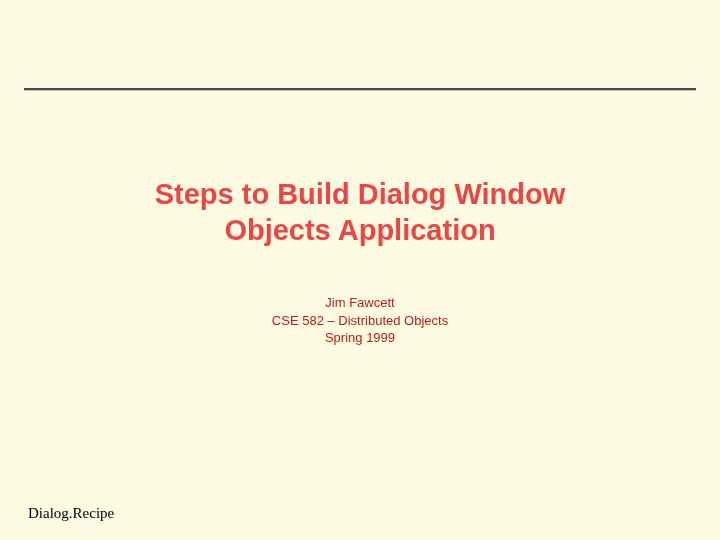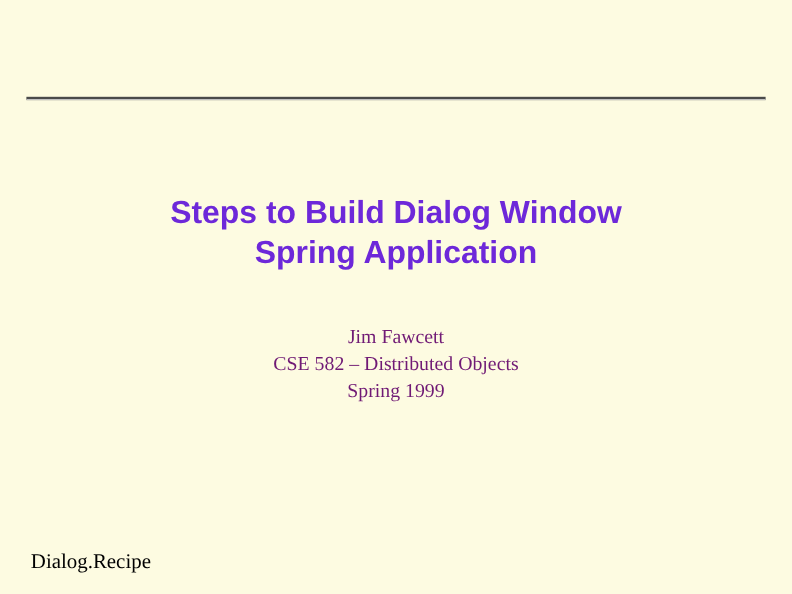--- a/index.html
+++ b/index.html
@@ -27,54 +27,54 @@
     .title-block {
       position: absolute;
       top: 176px;
       left: 0;
       right: 0;
       text-align: center;
     }
     .title-line {
       font-size: 29px;
       font-weight: bold;
-      color: #6d28d9;
+      color: #ef4444;
       line-height: 1.25;
       font-family: Verdana, Geneva, sans-serif;
     }
     .subtitle-block {
       position: absolute;
       top: 294px;
       left: 0;
       right: 0;
       text-align: center;
     }
     .subtitle-line {
-      font-size: 18px;
-      color: #701a75;
+      font-size: 13px;
+      color: #b91c1c;
       line-height: 1.35;
-      font-family: Liberation Serif, serif;
+      font-family: Liberation Sans, sans-serif;
     }
     .footer {
       position: absolute;
       bottom: 18px;
       left: 28px;
-      font-size: 19px;
+      font-size: 15px;
       color: #000000;
       font-family: "Times New Roman", Times, serif;
     }
   </style>
 </head>
 <body>
 
 <div class="horizontal-rule"></div>
 
 <div class="title-block">
   <div class="title-line">Steps to Build Dialog Window</div>
-  <div class="title-line">Spring Application</div>
+  <div class="title-line">Objects Application</div>
 </div>
 
 <div class="subtitle-block">
   <div class="subtitle-line">Jim Fawcett</div>
   <div class="subtitle-line">CSE 582 – Distributed Objects</div>
   <div class="subtitle-line">Spring 1999</div>
 </div>
 
 <div class="footer">Dialog.Recipe</div>
 

